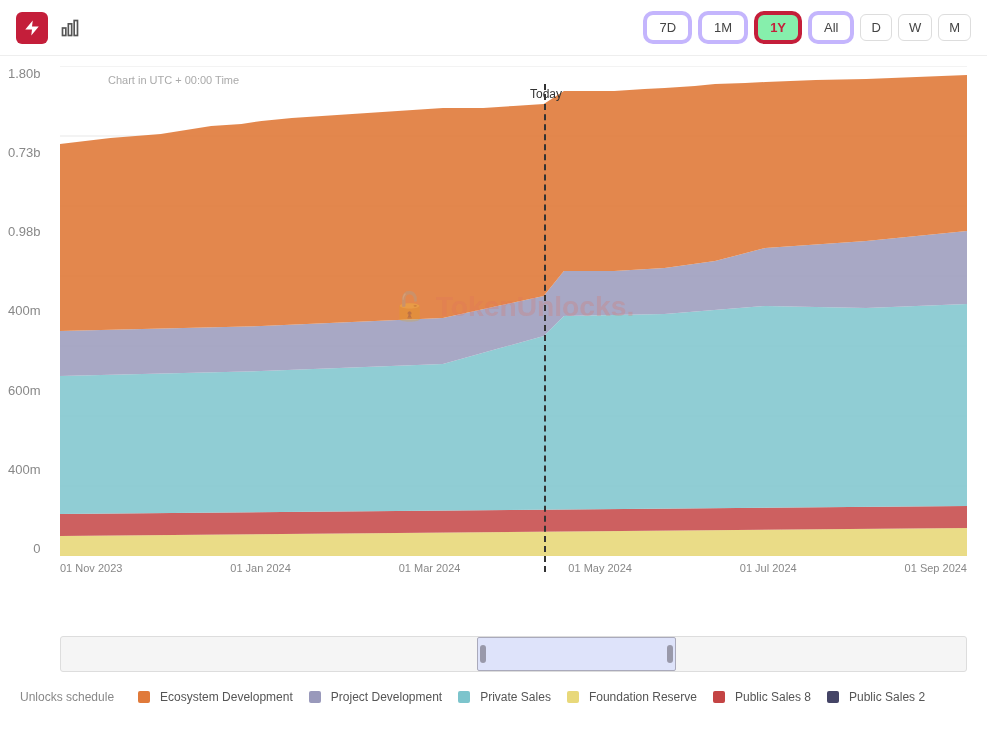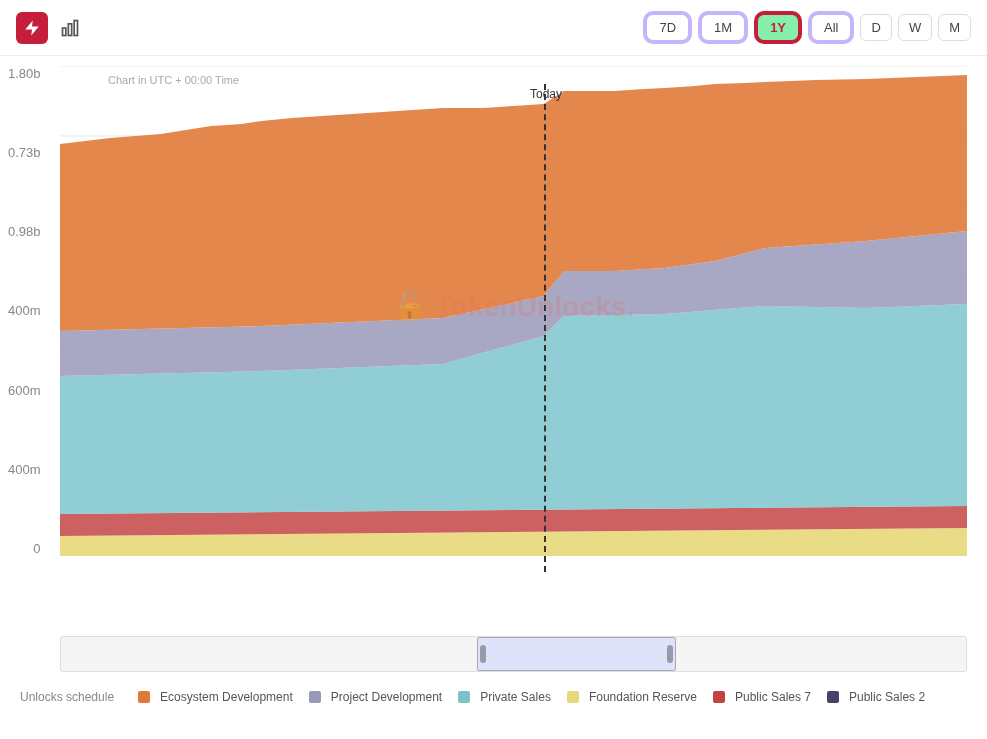--- a/index.html
+++ b/index.html
@@ -274,20 +274,28 @@
 
       <polygon fill="#7cc4cc" fill-opacity="0.85" points="0,310 200,305 380,298 480,270 500,250 600,248 700,240 800,242 900,238 900,440 0,448"></polygon>
 
       <polygon fill="#9999bb" fill-opacity="0.85" points="0,265 200,260 380,252 480,230 500,205 550,205 600,202 650,195 700,182 800,175 900,165 900,238 800,242 700,240 600,248 500,250 480,270 380,298 200,305 0,310"></polygon>
 
       <polygon fill="#e07a3a" fill-opacity="0.9" points="0,78 50,72 100,68 150,60 180,58 200,55 230,52 260,50 290,48 320,46 350,44 380,42 420,42 450,40 480,38 500,25 550,25 580,23 600,22 630,20 650,18 680,17 700,16 750,14 800,13 850,11 900,9 900,165 800,175 700,182 650,195 600,202 550,205 500,205 480,230 380,252 200,260 0,265"></polygon>
 
       <text x="450" y="250" text-anchor="middle" font-size="28" font-weight="700" fill="#e07060" fill-opacity="0.25" font-family="sans-serif">🔓 TokenUnlocks.</text>
     </svg>
 
+    <div class="x-axis">
+      <span>01 Nov 2023</span>
+      <span>01 Jan 2024</span>
+      <span>01 Mar 2024</span>
+      <span>01 May 2024</span>
+      <span>01 Jul 2024</span>
+      <span>01 Sep 2024</span>
+    </div>
   </div>
 </div>
 
 <div class="minimap-container">
   <div class="minimap-bg">
     <div class="minimap-window">
       <div class="minimap-handle left"></div>
       <div class="minimap-handle right"></div>
     </div>
   </div>
@@ -306,19 +314,19 @@
   <div class="legend-item">
     <div class="legend-dot" style="background:#7cc4cc;"></div>
     <span>Private Sales</span>
   </div>
   <div class="legend-item">
     <div class="legend-dot" style="background:#e8d87a;"></div>
     <span>Foundation Reserve</span>
   </div>
   <div class="legend-item">
     <div class="legend-dot" style="background:#c44444;"></div>
-    <span>Public Sales 7</span>
+    <span>Public Sales 8</span>
   </div>
   <div class="legend-item">
     <div class="legend-dot" style="background:#444466;"></div>
     <span>Public Sales 2</span>
   </div>
 </div>
 
 </body></html>

